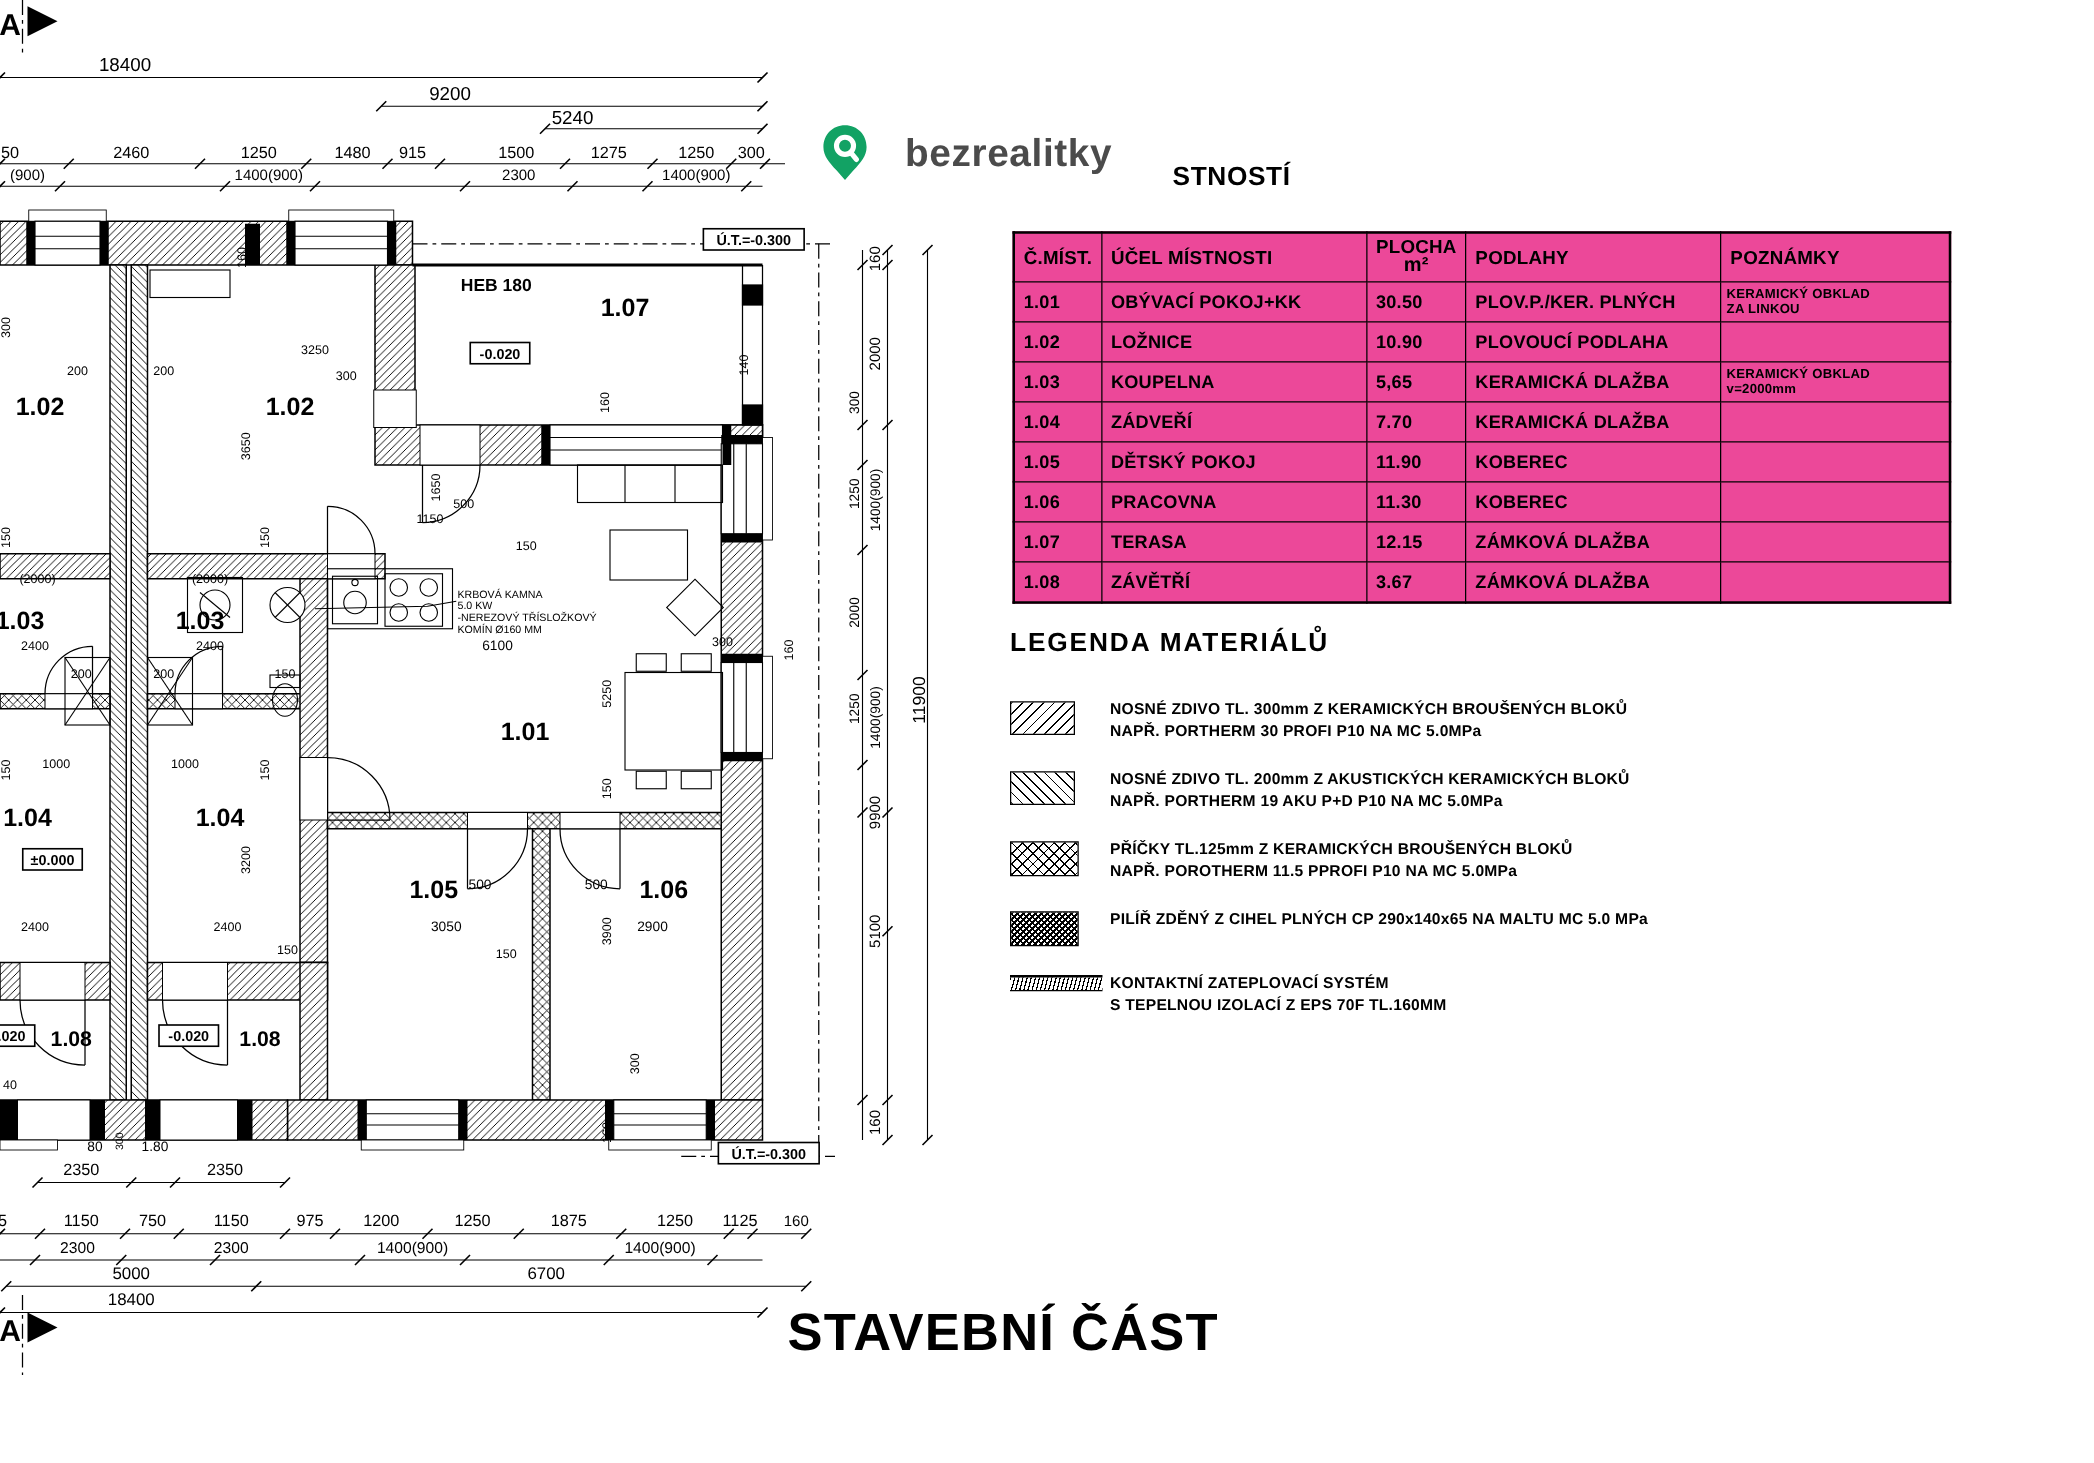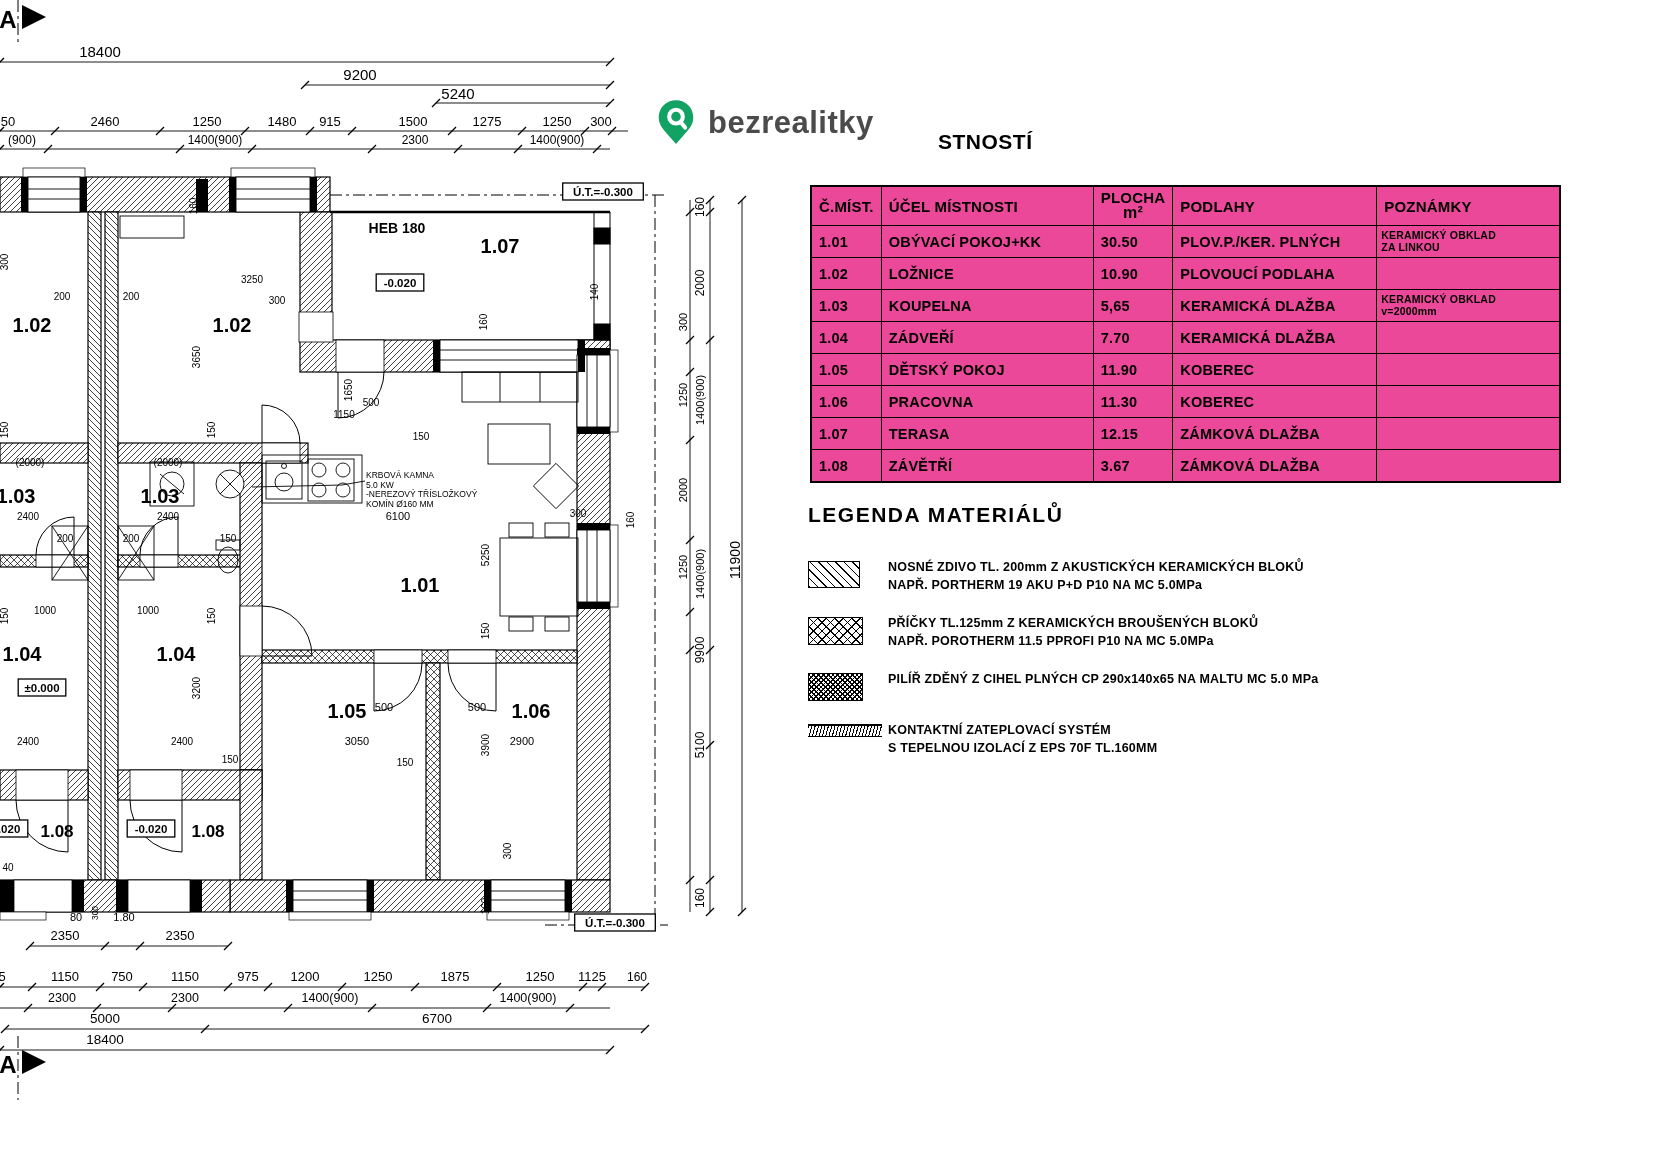--- a/index.html
+++ b/index.html
@@ -2,21 +2,21 @@
 <html><head>
 <meta charset="utf-8">
 <style>
   html,body{margin:0;padding:0;background:#fff;}
   #page{position:relative;width:1675px;height:1170px;background:#fff;overflow:hidden;
         font-family:"Liberation Sans",sans-serif;color:#000;}
   #plan-svg{position:absolute;left:0;top:0;}
   #plan-svg text{font-family:"Liberation Sans",sans-serif;fill:#000;}
 
   .logo{position:absolute;left:628px;top:88px;width:312px;height:70px;background:#fff;
-        border-radius:16px;display:flex;align-items:center;gap:12px;padding-left:28px;box-sizing:border-box;}
+        border-radius:16px;display:flex;align-items:center;gap:28px;padding-left:28px;box-sizing:border-box;}
   .pin{width:40px;height:50px;flex:0 0 40px;}
   .brand{font-size:31px;font-weight:700;letter-spacing:.5px;}
 
   .tbl-frag{position:absolute;left:938px;top:130px;font-size:21px;font-weight:700;letter-spacing:.5px;}
 
   table.rt{position:absolute;left:810px;top:185px;border-collapse:collapse;border:2px solid #000;background:#ec4899;}
   .rt th,.rt td{border:1px solid #000;padding:2px 7px;font-size:14.5px;font-weight:700;
         text-align:left;vertical-align:middle;letter-spacing:.2px;}
   .rt th{font-size:15px;height:34px;}
   .rt td{height:27px;}
@@ -537,20 +537,29 @@
         <td>ZÁMKOVÁ DLAŽBA</td>
         <td class="note"></td>
       </tr>
     </tbody>
   </table>
 
   <div class="legend">
     <div class="ltitle">LEGENDA MATERIÁLŮ</div>
     <div class="litem">
       <div class="swbox">
+          <div class="sw sw-diag"></div>
+        </div>
+      <div class="ltx">
+        <div>NOSNÉ ZDIVO TL. 300mm Z KERAMICKÝCH BROUŠENÝCH BLOKŮ</div>
+        <div>NAPŘ. PORTHERM 30 PROFI P10 NA MC 5.0MPa</div>
+      </div>
+    </div>
+    <div class="litem">
+      <div class="swbox">
           <div class="sw sw-bdiag"></div>
         </div>
       <div class="ltx">
         <div>NOSNÉ ZDIVO TL. 200mm Z AKUSTICKÝCH KERAMICKÝCH BLOKŮ</div>
         <div>NAPŘ. PORTHERM 19 AKU P+D P10 NA MC 5.0MPa</div>
       </div>
     </div>
     <div class="litem">
       <div class="swbox">
           <div class="sw sw-cross"></div>
@@ -573,13 +582,14 @@
       <div class="swbox">
           <div class="sw sw-strip"></div>
         </div>
       <div class="ltx">
         <div>KONTAKTNÍ ZATEPLOVACÍ SYSTÉM</div>
         <div>S TEPELNOU IZOLACÍ Z EPS 70F TL.160MM</div>
       </div>
     </div>
   </div>
 
+  <div class="title">STAVEBNÍ ČÁST</div>
 </div>
 
 </body></html>

